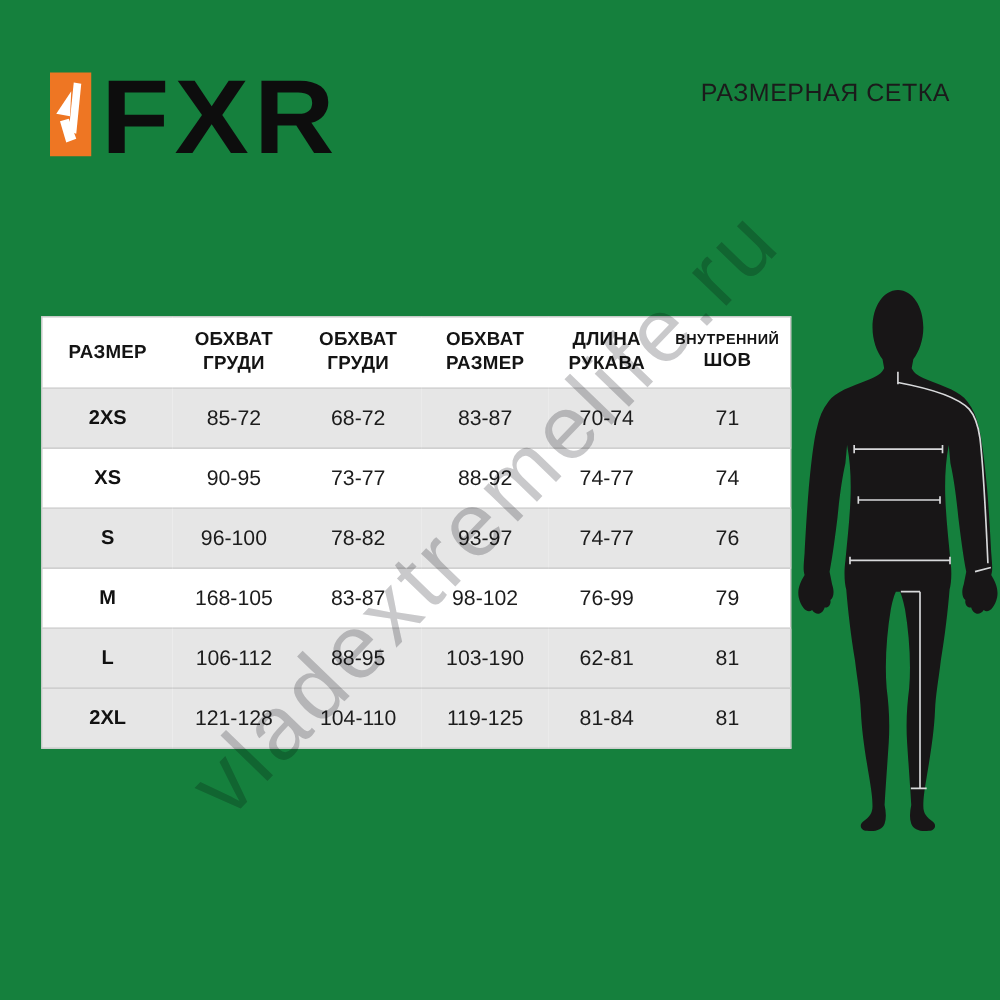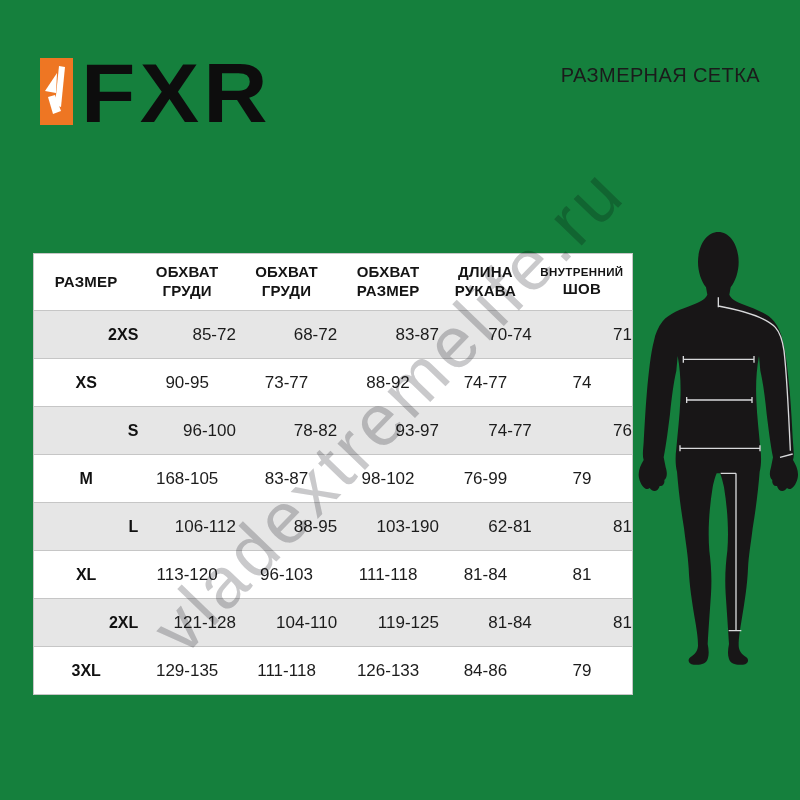--- a/index.html
+++ b/index.html
@@ -30,21 +30,21 @@
   table.size-table{position:absolute;left:33px;top:222px;width:600px;border-collapse:collapse;
                    border:1px solid var(--border);background:#fff;margin-top:31px;}
   .size-table th{height:57px;vertical-align:middle;text-align:center;font-weight:bold;
                  font-size:15px;line-height:1.25;color:#141414;letter-spacing:0.2px;}
   .size-table th span{display:block;}
   .size-table th span:empty{display:none;}
   .size-table th.small-hdr .l1{font-size:11.5px;letter-spacing:0.4px;}
   .size-table td{height:48px;text-align:center;vertical-align:middle;font-size:17px;
                  color:#1c1c1c;border-top:1px solid var(--border);}
   .size-table td.size-cell{font-weight:bold;font-size:16px;color:#111;}
-  .size-table tr.stripe td{background:var(--stripe);text-align:right;}
+  .size-table tr.stripe td{background:var(--stripe);}
 
   
   .watermark{position:absolute;left:388px;top:410px;transform:translate(-50%,-50%) rotate(-46deg);
              font-size:72px;letter-spacing:4px;color:var(--watermark);white-space:nowrap;
              mix-blend-mode:multiply;z-index:6;pointer-events:none;}
 
   
   .figure{position:absolute;left:630px;top:200px;width:170px;height:480px;}
 </style>
 </head>
@@ -138,43 +138,27 @@
         <td>79</td>
       </tr>
       <tr class="stripe">
         <td class="size-cell">L</td>
         <td>106-112</td>
         <td>88-95</td>
         <td>103-190</td>
         <td>62-81</td>
         <td>81</td>
       </tr>
-      <tr>
-        <td class="size-cell">XL</td>
-        <td>113-120</td>
-        <td>96-103</td>
-        <td>111-118</td>
-        <td>81-84</td>
-        <td>81</td>
-      </tr>
       <tr class="stripe">
         <td class="size-cell">2XL</td>
         <td>121-128</td>
         <td>104-110</td>
         <td>119-125</td>
         <td>81-84</td>
         <td>81</td>
-      </tr>
-      <tr>
-        <td class="size-cell">3XL</td>
-        <td>129-135</td>
-        <td>111-118</td>
-        <td>126-133</td>
-        <td>84-86</td>
-        <td>79</td>
       </tr>
     </tbody>
   </table>
 
   <svg class="figure" viewBox="0 0 510 1440" preserveAspectRatio="xMidYMid meet" aria-hidden="true">
     <path fill="#181617" d="
       M 265 96
       C 300 96 326 136 326 186
       C 326 216 316 244 302 262
       L 298 284

